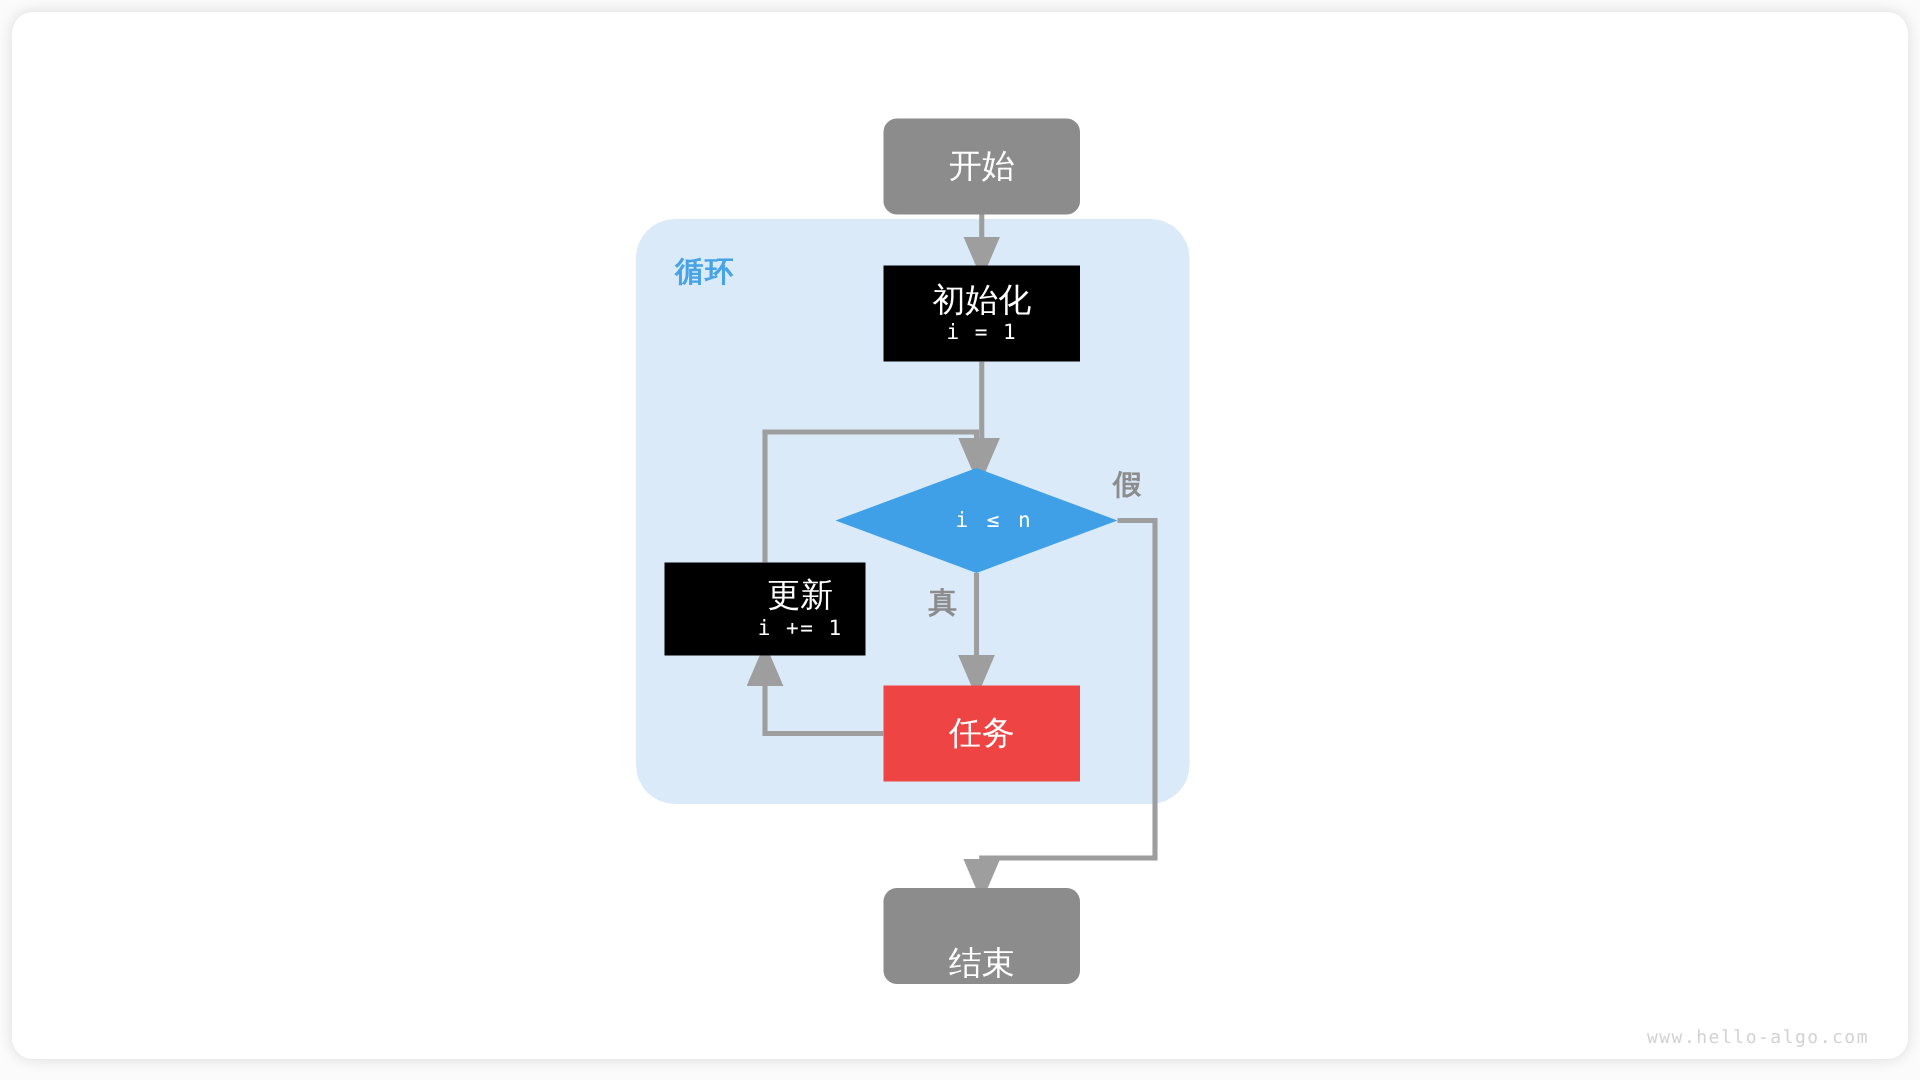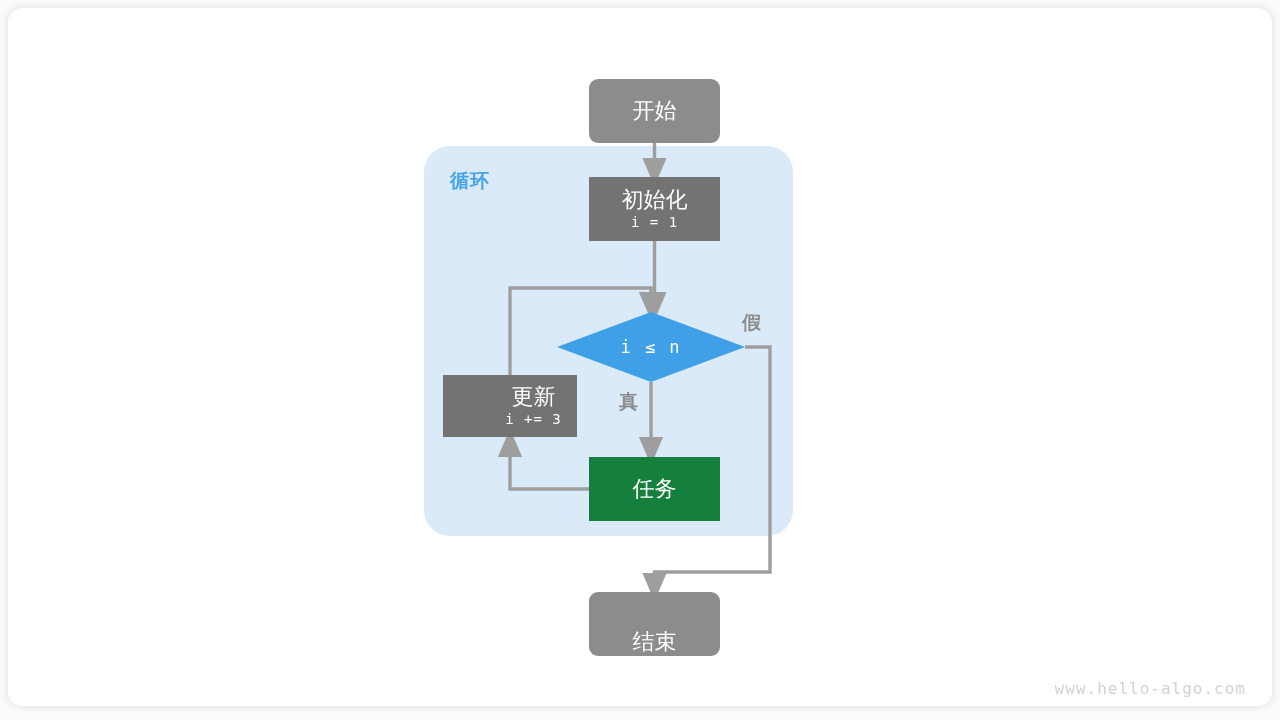--- a/index.html
+++ b/index.html
@@ -81,24 +81,24 @@
     font-size: 14px;
     font-family: "DejaVu Sans Mono", "Liberation Mono", monospace;
     letter-spacing: 1px;
   }
 
   .terminal {
     background: #8c8c8c;
     border-radius: 9px;
   }
   .process {
-    background: #737373;
+    background: #000000;
   }
   .task {
-    background: #15803d;
+    background: #ef4444;
   }
 
   #node-start  { left: 589px; top: 51px;  width: 131px; height: 64px; margin-top: 28px; }
   #node-init   { left: 589px; top: 177px; width: 131px; height: 64px; }
   #node-update { left: 443px; top: 375px; width: 134px; height: 62px; padding-left: 47px; }
   #node-task   { left: 589px; top: 457px; width: 131px; height: 64px; }
   #node-end    { left: 589px; top: 592px; width: 131px; height: 64px; justify-content: flex-end; }
 
   .diamond-wrap {
     position: absolute;
@@ -110,47 +110,47 @@
   .diamond-shape {
     position: absolute;
     left: 0; top: 0;
     width: 188px;
     height: 70px;
     background: #3fa0e8;
     clip-path: polygon(50% 0%, 100% 50%, 50% 100%, 0% 50%);
   }
   .diamond-text {
     position: absolute;
-    left: 0; top: 0;
+    left: 12px; top: 0;
     width: 188px;
     height: 70px;
     display: flex;
     align-items: center;
     justify-content: center;
     color: #ffffff;
-    font-size: 17px;
+    font-size: 14px;
     font-family: "DejaVu Sans Mono", "Liberation Mono", monospace;
     letter-spacing: 2px;
   }
 
   .edge-label {
     position: absolute;
     font-size: 19px;
     font-weight: bold;
     color: #8c8c8c;
     white-space: nowrap;
   }
   #label-true  { left: 619px; top: 389px; }
   #label-false { left: 742px; top: 310px; }
 
   .watermark {
     position: absolute;
     right: 34px;
     bottom: 22px;
-    font-size: 16px;
+    font-size: 12px;
     font-family: "DejaVu Sans Mono", "Liberation Mono", monospace;
     color: #d2d2d2;
     letter-spacing: 1px;
     white-space: nowrap;
   }
 </style>
 </head>
 <body>
 
 <div id="page">
@@ -186,21 +186,21 @@
       <span class="code">i = 1</span>
     </div>
 
     <div class="diamond-wrap">
       <div class="diamond-shape"></div>
       <div class="diamond-text">i ≤ n</div>
     </div>
 
     <div class="node process" id="node-update">
       <span class="cn">更新</span>
-      <span class="code">i += 3</span>
+      <span class="code">i += 1</span>
     </div>
 
     <div class="node task" id="node-task">
       <span class="cn">任务</span>
     </div>
 
     <div class="node terminal" id="node-end">
       <span class="cn">结束</span>
     </div>
 

